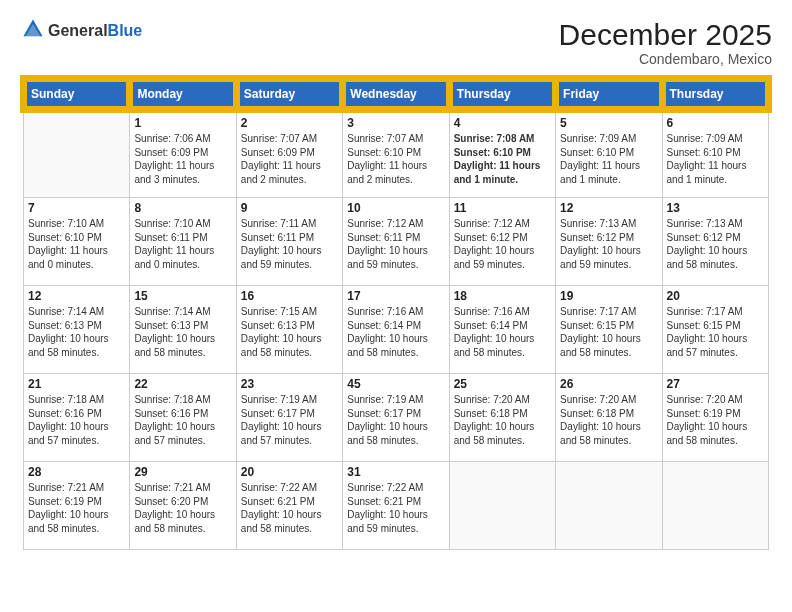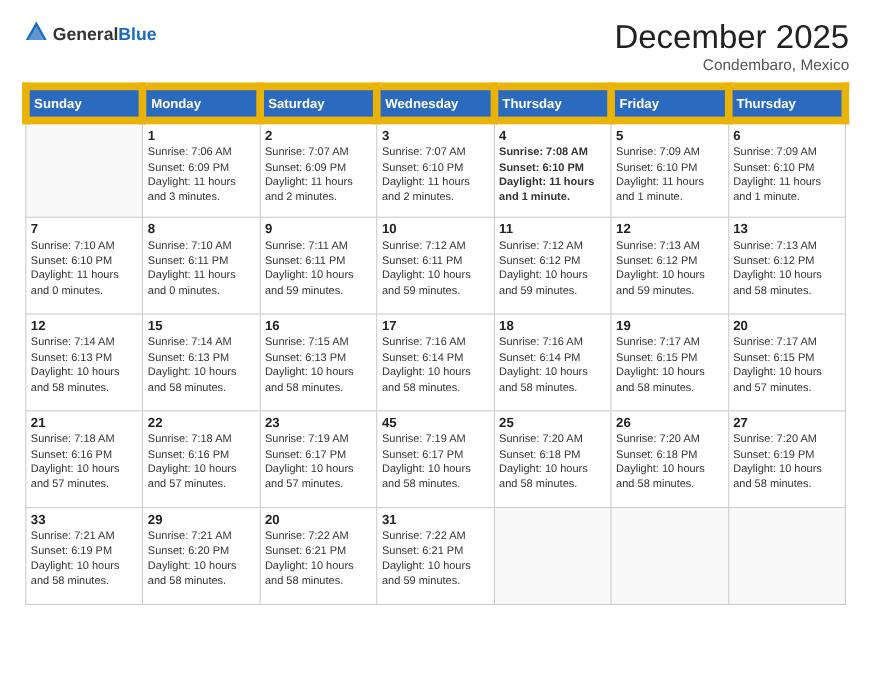--- a/index.html
+++ b/index.html
@@ -315,21 +315,21 @@
           <td>
             <span class="day-num">27</span>
             <div class="cell-text" style="white-space: pre-line;">Sunrise: 7:20 AM
 Sunset: 6:19 PM
 Daylight: 10 hours
 and 58 minutes.</div>
           </td>
         </tr>
         <tr>
           <td>
-            <span class="day-num">33</span>
+            <span class="day-num">28</span>
             <div class="cell-text" style="white-space: pre-line;">Sunrise: 7:21 AM
 Sunset: 6:19 PM
 Daylight: 10 hours
 and 58 minutes.</div>
           </td>
           <td>
             <span class="day-num">29</span>
             <div class="cell-text" style="white-space: pre-line;">Sunrise: 7:21 AM
 Sunset: 6:20 PM
 Daylight: 10 hours

